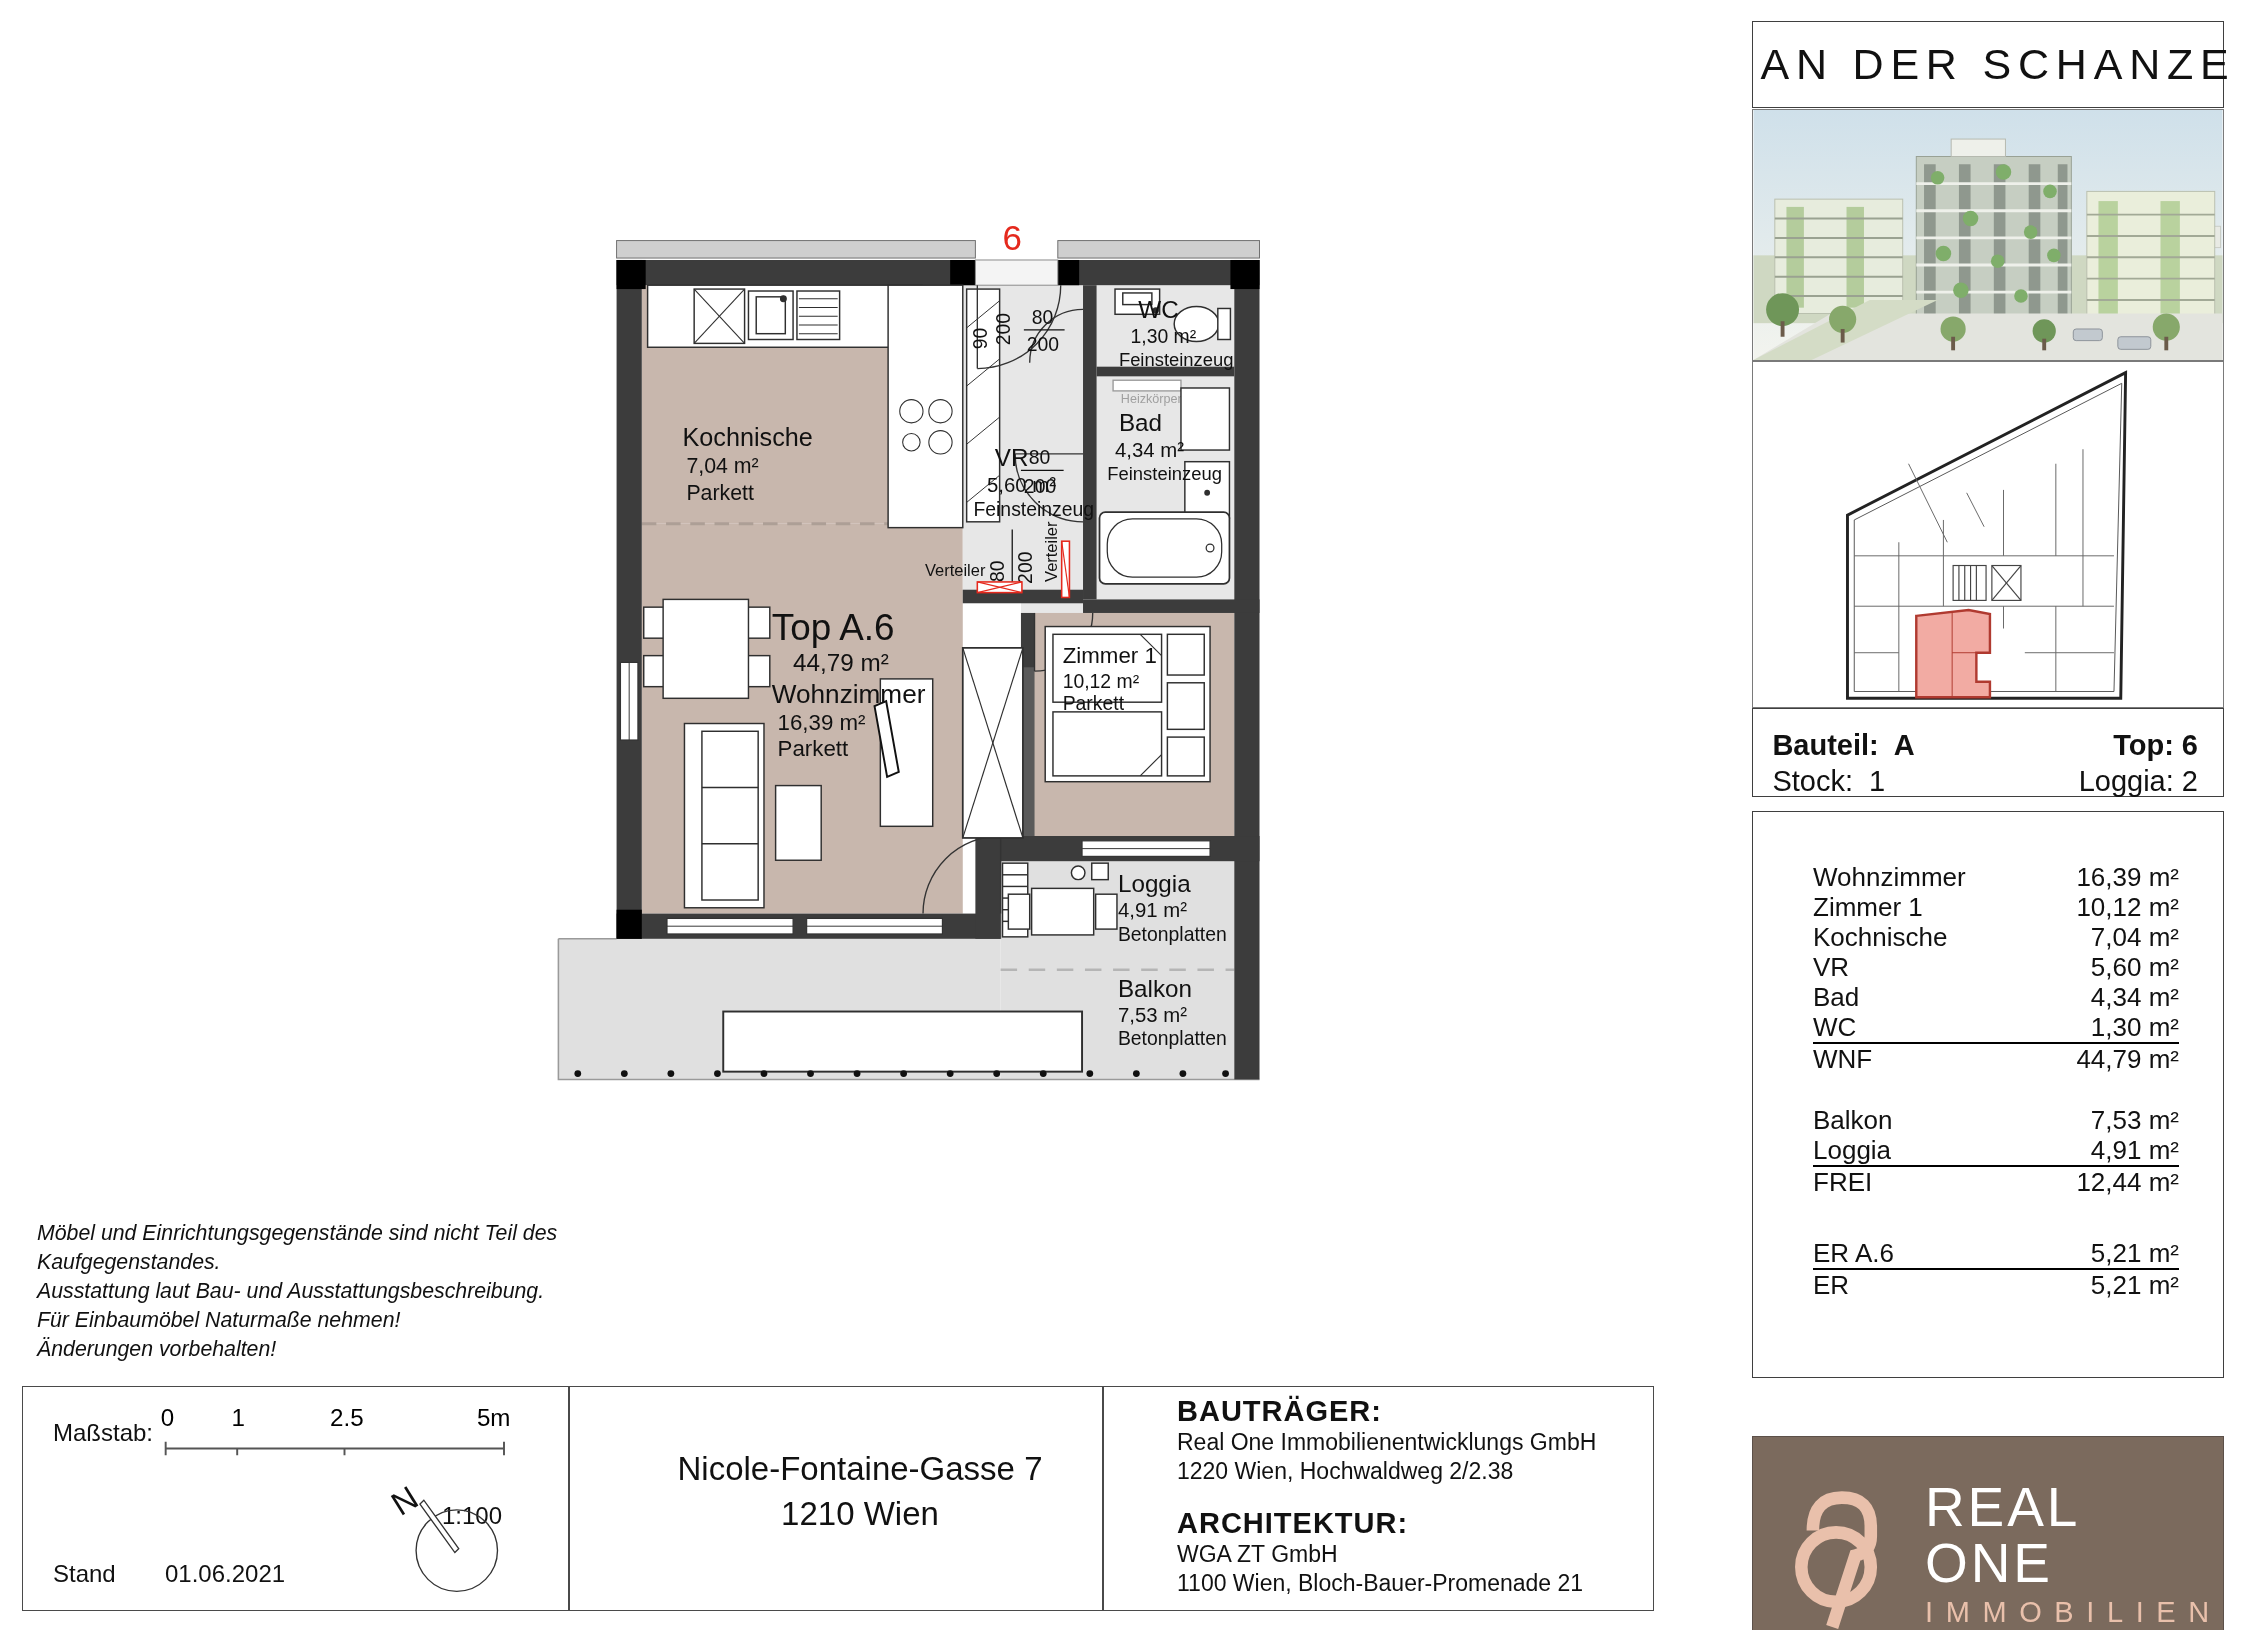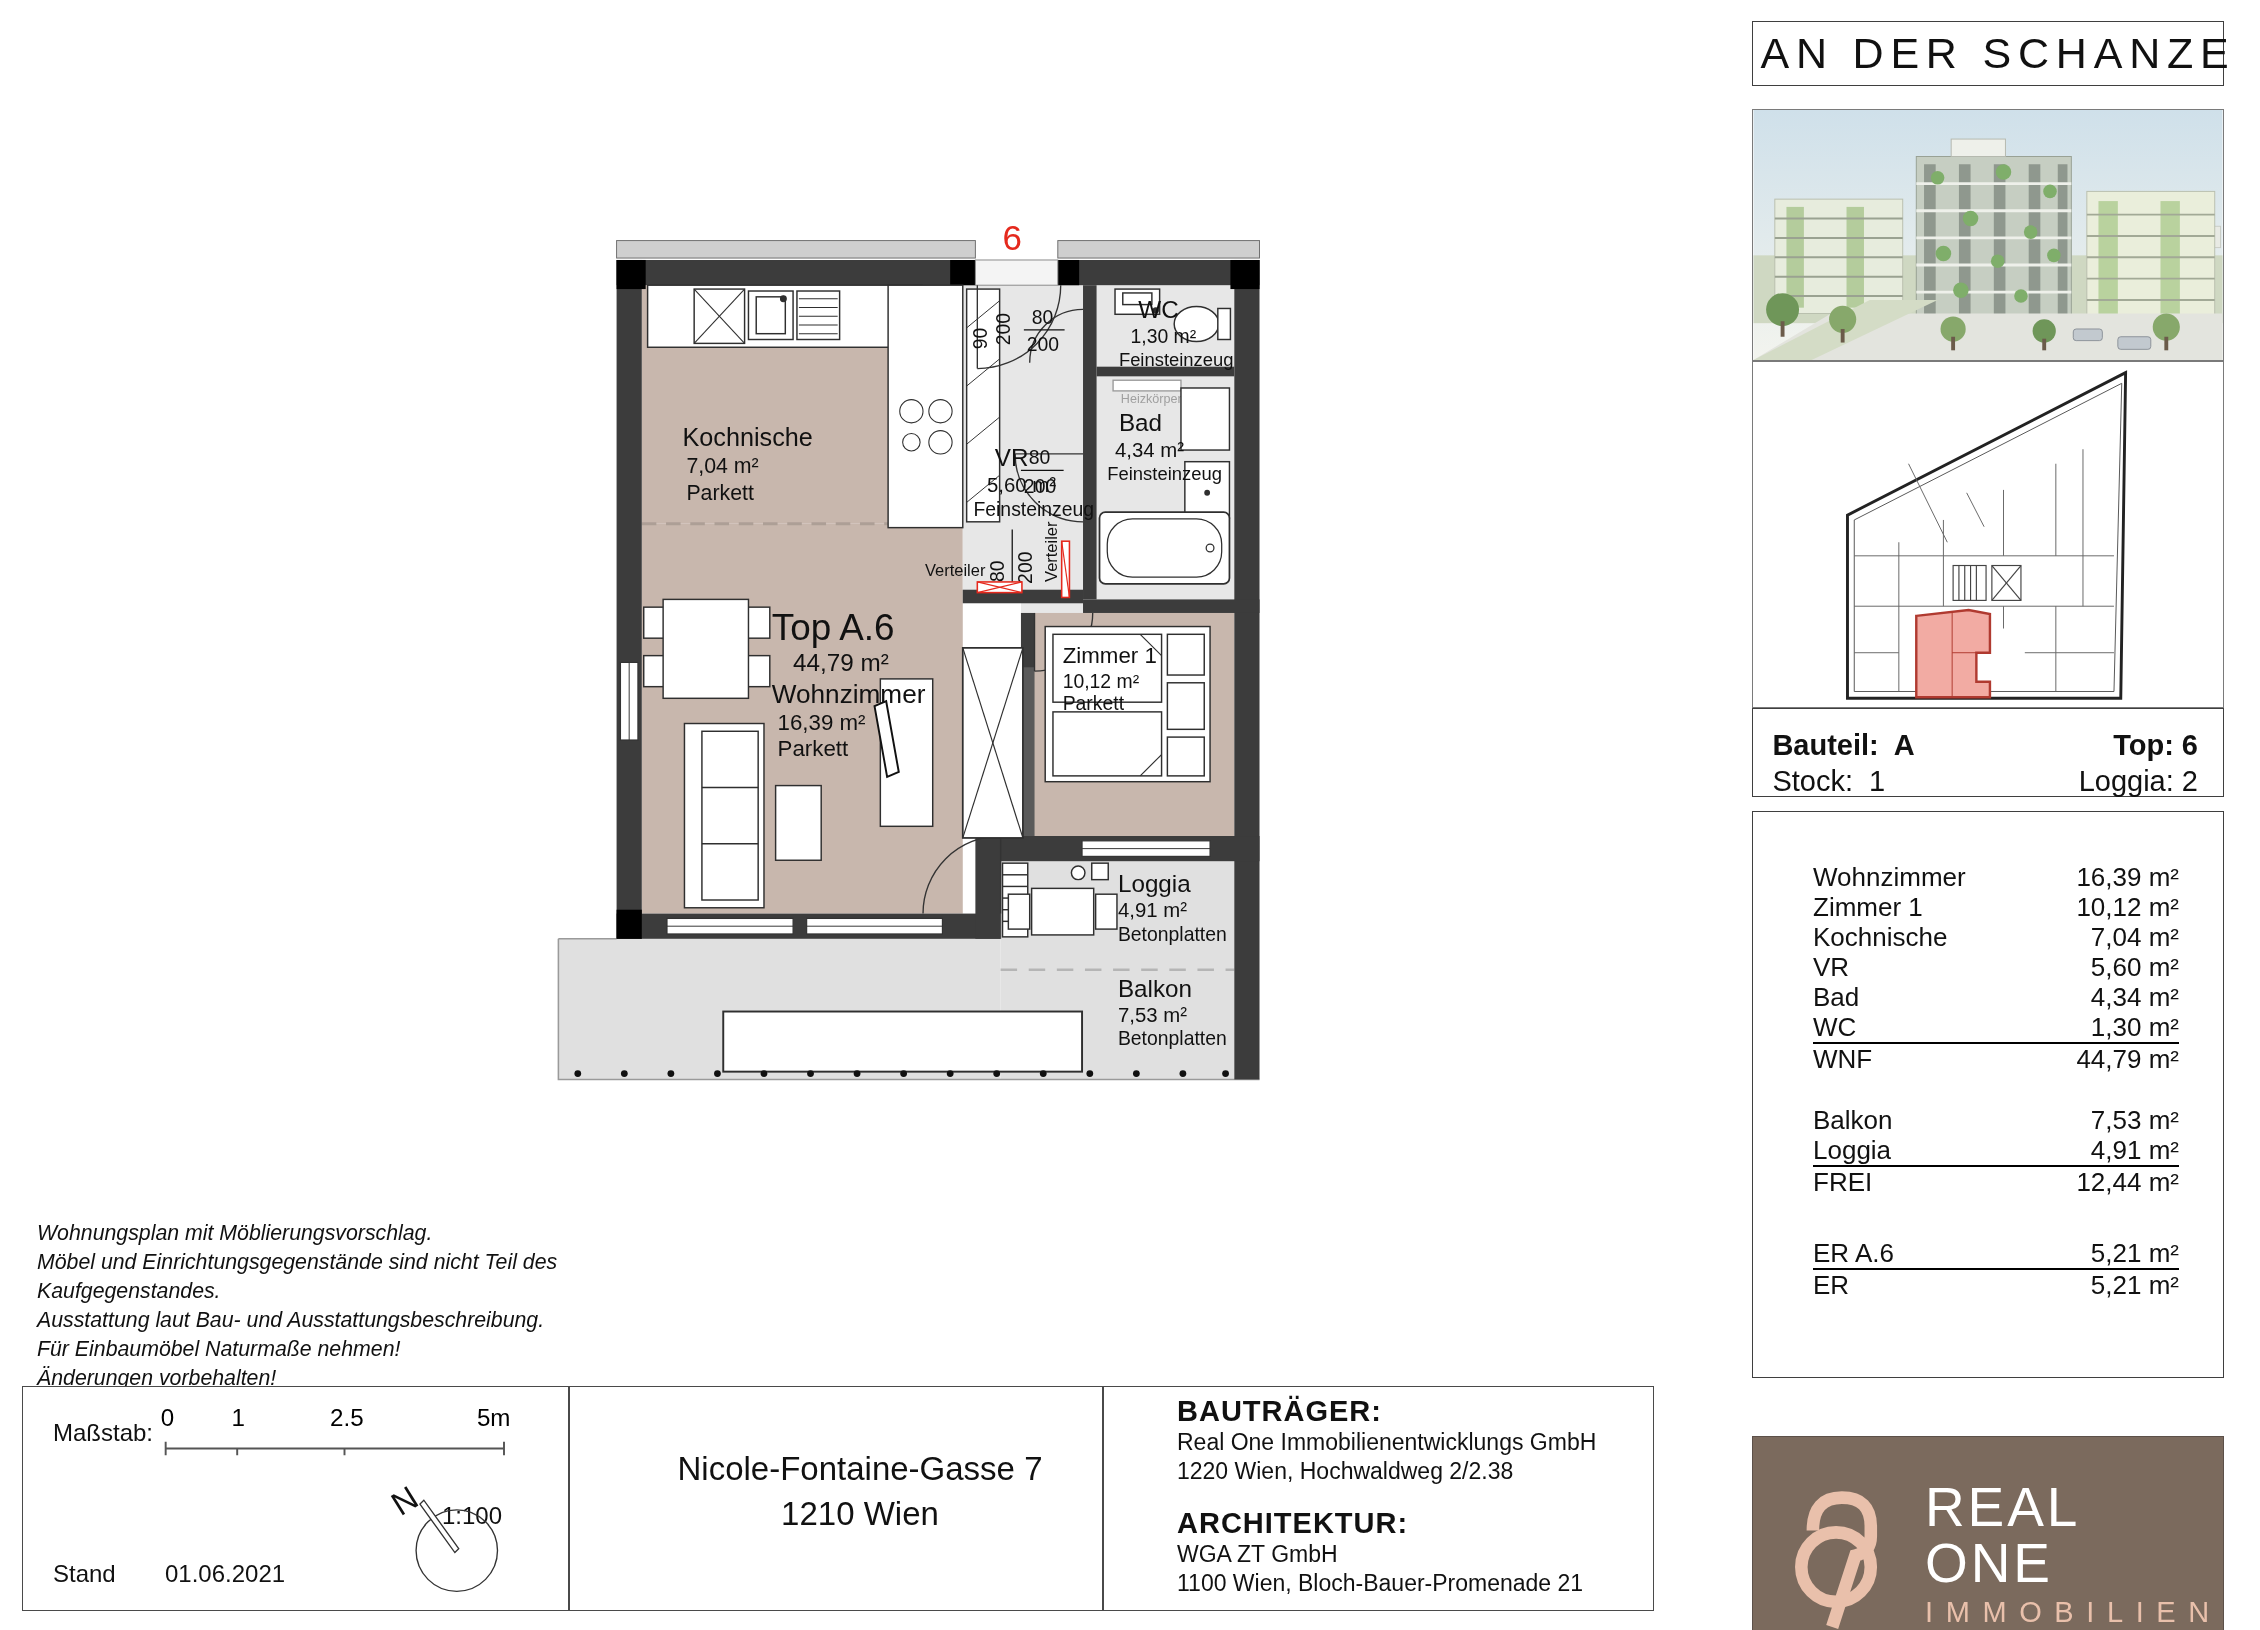--- a/index.html
+++ b/index.html
@@ -1,21 +1,21 @@
 <!DOCTYPE html>
 <html><head>
 <meta charset="utf-8">
 <style>
   html,body{margin:0;padding:0;background:#fff;}
   #page{position:relative;width:2261px;height:1630px;background:#ffffff;overflow:hidden;
         font-family:"Liberation Sans", sans-serif;color:#111;}
   .abs{position:absolute;}
   .box{position:absolute;border:1.9px solid #3f3f3f;background:#fff;box-sizing:border-box;}
   
-  #title-box{left:1752px;top:21.3px;width:472px;height:65px;display:flex;align-items:center;justify-content:center;padding-left:20px;}
+  #title-box{left:1752px;top:21.3px;width:472px;height:87px;display:flex;align-items:center;justify-content:center;padding-left:20px;}
   #title-box .t{font-size:43px;letter-spacing:6.8px;font-weight:500;white-space:nowrap;}
   #render-box{left:1752px;top:109px;width:472px;height:252px;border:1px solid #7a7a7a;}
   #siteplan-box{left:1752px;top:361px;width:472px;height:347px;border:1px solid #7a7a7a;background:#fff;}
   #info-box{left:1752px;top:708px;width:472px;height:89px;padding:9.7px 25px 0 19.4px;}
   #info-box .row{display:flex;justify-content:space-between;font-size:29px;line-height:36px;}
   #info-box .row.b{font-weight:bold;margin-top:8px;}
   #info-box .pair{white-space:pre;}
   #table-box{left:1752px;top:811px;width:472px;height:567px;padding:50px 44px 0 60px;}
   .trow{display:flex;justify-content:space-between;font-size:26px;line-height:30px;height:30px;}
   .trow .tval{text-align:right;}
@@ -305,21 +305,20 @@
       <text x="597" y="718" font-size="21">4,91 m²</text>
       <text x="597" y="742" font-size="20">Betonplatten</text>
 
       <text x="597" y="800" font-size="25">Balkon</text>
       <text x="597" y="826" font-size="21">7,53 m²</text>
       <text x="597" y="850" font-size="20">Betonplatten</text>
     </g>
   </svg>
 
   <div id="disc" class="abs">
-    <div>Wohnungsplan mit Möblierungsvorschlag.</div>
     <div>Möbel und Einrichtungsgegenstände sind nicht Teil des</div>
     <div>Kaufgegenstandes.</div>
     <div>Ausstattung laut Bau- und Ausstattungsbeschreibung.</div>
     <div>Für Einbaumöbel Naturmaße nehmen!</div>
     <div>Änderungen vorbehalten!</div>
   </div>
 
   <div id="strip" class="abs" style="border:1.9px solid #4a4a4a;">
     <div class="vdiv" style="left:545px;"></div>
     <div class="vdiv" style="left:1079px;"></div>

